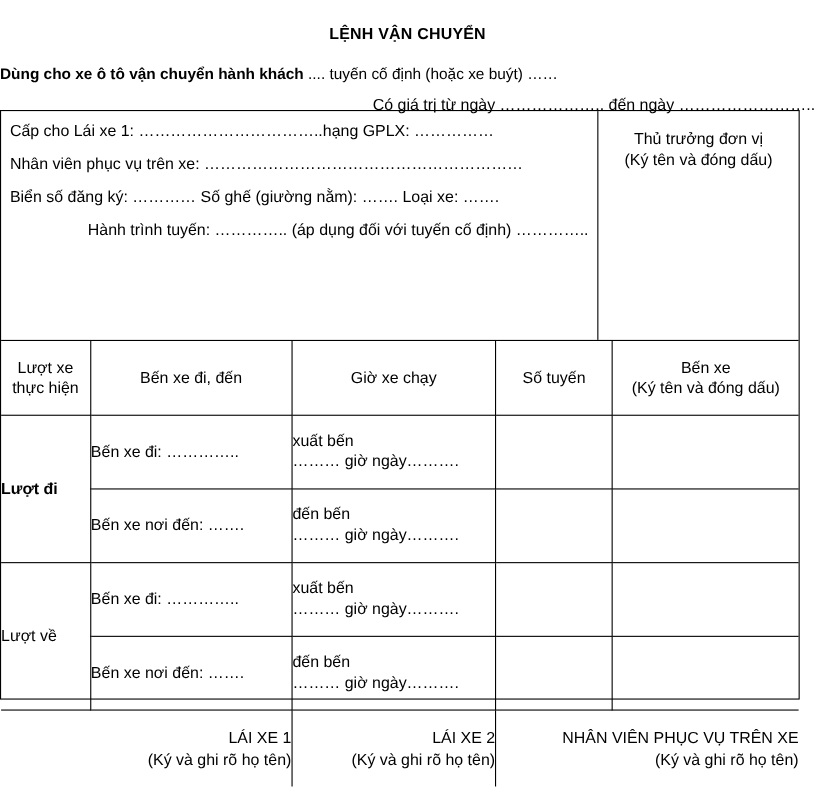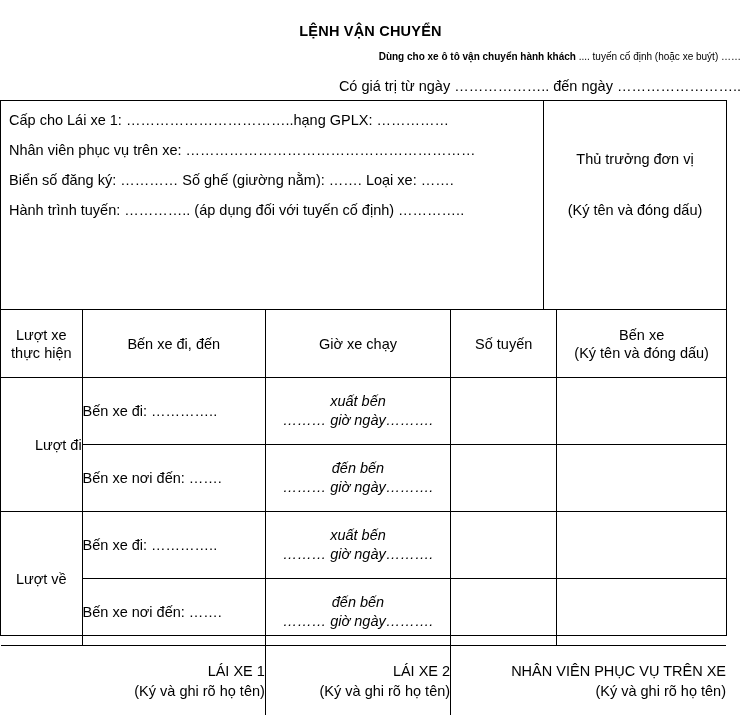--- a/index.html
+++ b/index.html
@@ -26,24 +26,24 @@
     padding-top: 22px;
   }
   .doc-title {
     text-align: center;
     font-weight: bold;
     font-size: 14.5px;
     letter-spacing: 0.2px;
     line-height: 18px;
   }
   .subtitle-line {
-    text-align: right;
-    font-size: 10px;
-    line-height: 18px;
-    margin-top: 8px;
+    text-align: left;
+    font-size: 14px;
+    line-height: 18px;
+    margin-top: 18px;
     white-space: nowrap;
   }
   .subtitle-line .b {
     font-weight: bold;
   }
   .validity-line {
     text-align: right;
     font-size: 14.5px;
     line-height: 18px;
     margin-top: 11px;
@@ -73,31 +73,30 @@
     box-sizing: border-box;
     padding: 11px 8px 0 8px;
     border-right: 1.5px solid #000;
   }
   .info-line {
     font-size: 14.5px;
     line-height: 17px;
     margin-bottom: 13px;
     white-space: nowrap;
   }
-  .info-line:last-child { margin-bottom: 16px; }
+  .info-line:last-child { margin-bottom: 16px; text-align: right; }
   .info-right {
     flex: 1;
     box-sizing: border-box;
     padding-top: 17px;
     text-align: center;
   }
   .info-right div {
     font-size: 14.5px;
     line-height: 19px;
-    margin-top: 32px;
   }
 
   
   .grid {
     width: 100%;
     border-collapse: collapse;
     table-layout: fixed;
   }
   .grid td {
     border: 1px solid #000;
@@ -122,23 +121,22 @@
     line-height: 18px;
   }
   .rowcell {
     height: 66px;
   }
   .cell-pad {
     padding-left: 9px;
     line-height: 18px;
   }
   .cell-center {
-    text-align: center;
+    text-align: left;
     line-height: 19px;
-    font-style: italic;
   }
   .stack-top { display: block; }
   .stack-bot { display: block; }
 
   .sig-row td {
     height: 69px;
     text-align: right;
     line-height: 20px;
   }
   .sig-title { display: block; }
@@ -187,42 +185,42 @@
           <td class="hdr">Bến xe đi, đến</td>
           <td class="hdr">Giờ xe chạy</td>
           <td class="hdr">Số tuyến</td>
           <td class="hdr nb-right">
             <span class="stack-top">Bến xe</span>
             <span class="stack-bot">(Ký tên và đóng dấu)</span>
           </td>
         </tr>
 
         <tr>
-          <td class="rowcell nb-left" rowspan="2" style="text-align:right;">Lượt đi</td>
+          <td class="rowcell nb-left" rowspan="2" style="text-align:left;font-weight:bold;">Lượt đi</td>
           <td class="rowcell cell-pad">Bến xe đi: …………..</td>
           <td class="rowcell cell-center">
             <span class="stack-top">xuất bến</span>
             <span class="stack-bot">……… giờ ngày……….</span>
           </td>
           <td class="rowcell"></td>
           <td class="rowcell nb-right"></td>
         </tr>
 
         <tr>
           <td class="rowcell cell-pad">Bến xe nơi đến: …….</td>
           <td class="rowcell cell-center">
             <span class="stack-top">đến bến</span>
             <span class="stack-bot">……… giờ ngày……….</span>
           </td>
           <td class="rowcell"></td>
           <td class="rowcell nb-right"></td>
         </tr>
 
         <tr>
-          <td class="rowcell nb-left" rowspan="2" style="text-align:center;">Lượt về</td>
+          <td class="rowcell nb-left" rowspan="2" style="text-align:left;">Lượt về</td>
           <td class="rowcell cell-pad">Bến xe đi: …………..</td>
           <td class="rowcell cell-center">
             <span class="stack-top">xuất bến</span>
             <span class="stack-bot">……… giờ ngày……….</span>
           </td>
           <td class="rowcell"></td>
           <td class="rowcell nb-right"></td>
         </tr>
 
         <tr>

